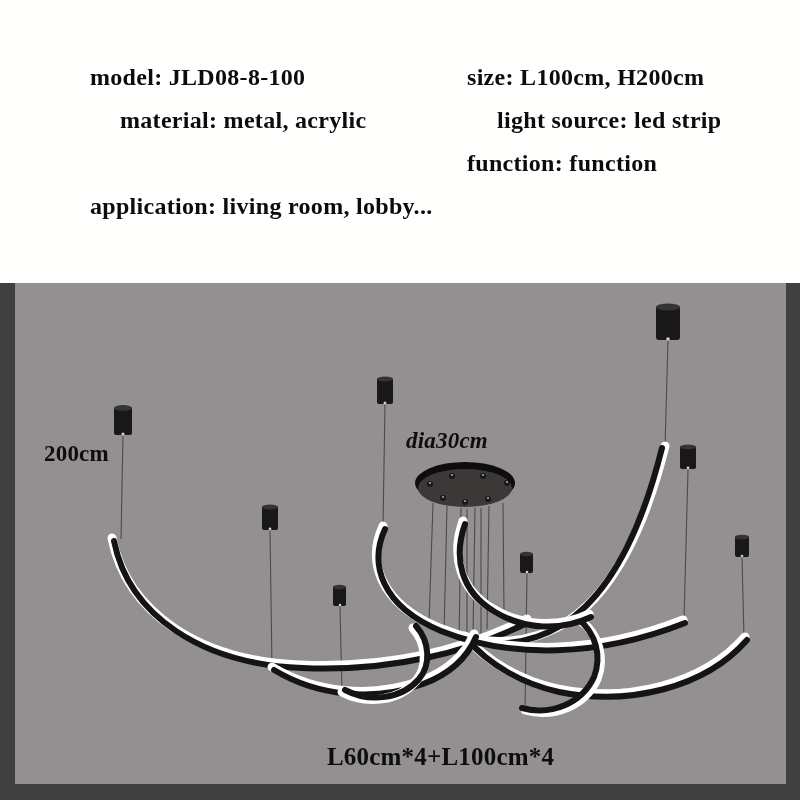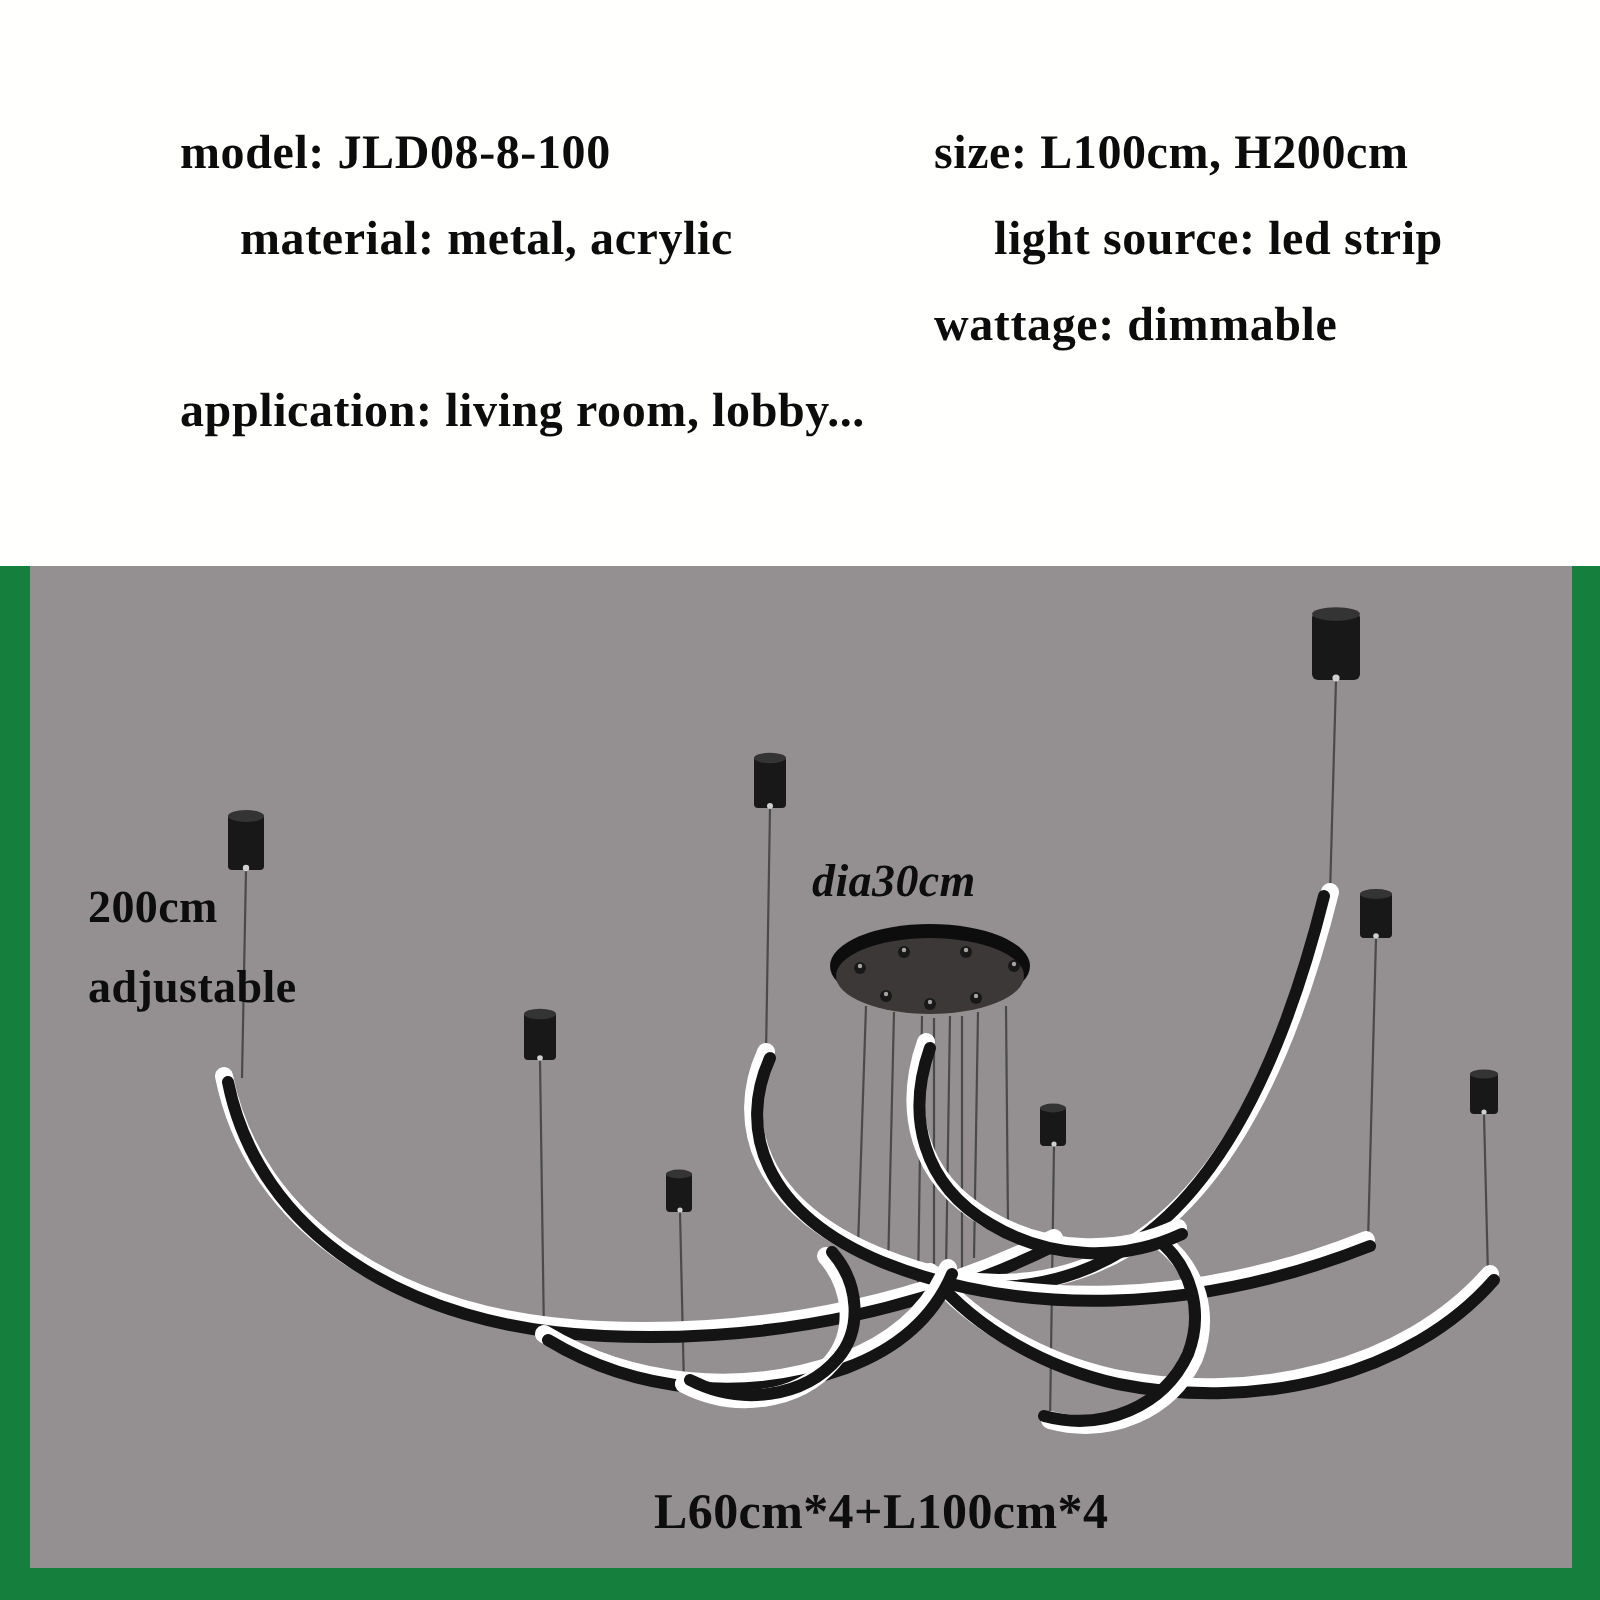--- a/index.html
+++ b/index.html
@@ -1,18 +1,18 @@
 <!DOCTYPE html>
 <html><head>
 <meta charset="utf-8">
 <style>
   * { margin: 0; padding: 0; box-sizing: border-box; }
   html, body { width: 800px; height: 800px; background: #ffffff; overflow: hidden; }
   .page {
-    position: relative; width: 800px; height: 800px; background: #15803d;
+    position: relative; width: 800px; height: 800px; background: #404040;
     font-family: "Liberation Serif", "DejaVu Serif", serif;
     font-weight: bold; color: #111; padding-left: 40px;
   }
   
   .specs { position: absolute; left: 0; top: 0; width: 800px; height: 283px; background: #fffffe; }
   .spec-line {
     position: absolute; white-space: nowrap;
     font-size: 24px; letter-spacing: 0.3px; color: #0c0c0c;
   }
   .spec-line.c1 { left: 90px; }
@@ -41,21 +41,21 @@
 <body>
 
 <div class="page">
 
   <section class="specs">
     <p class="spec-line c1 r0">model: JLD08-8-100</p>
     <p class="spec-line c1 r1">material: metal, acrylic</p>
     <p class="spec-line c1 r3">application: living room, lobby...</p>
     <p class="spec-line c2 r0">size: L100cm, H200cm</p>
     <p class="spec-line c2 r1">light source: led strip</p>
-    <p class="spec-line c2 r2">wattage: dimmable</p>
+    <p class="spec-line c2 r2">function: function</p>
   </section>
 
   <section class="render">
 
     <svg width="771" height="501" viewBox="0 0 771 501">
 
       <g>
         <line class="wire" x1="108" y1="152" x2="106" y2="256"></line>
         <line class="wire" x1="370" y1="121" x2="368" y2="244"></line>
         <line class="wire" x1="653" y1="57" x2="650" y2="164"></line>
@@ -181,18 +181,17 @@
         </g>
         <g>
           <rect x="318" y="303" width="13" height="20" rx="2" fill="#181818"></rect>
           <ellipse cx="324.5" cy="304" rx="6.5" ry="2.2" fill="#343434"></ellipse>
           <circle cx="325" cy="322" r="1.3" fill="#cfcfcf"></circle>
         </g>
       </g>
     </svg>
 
     <div class="anno anno-drop1">200cm</div>
-    <div class="anno anno-drop2">adjustable</div>
     <div class="anno anno-dia">dia30cm</div>
     <div class="anno anno-arms">L60cm*4+L100cm*4</div>
   </section>
 
 </div>
 
 </body></html>

